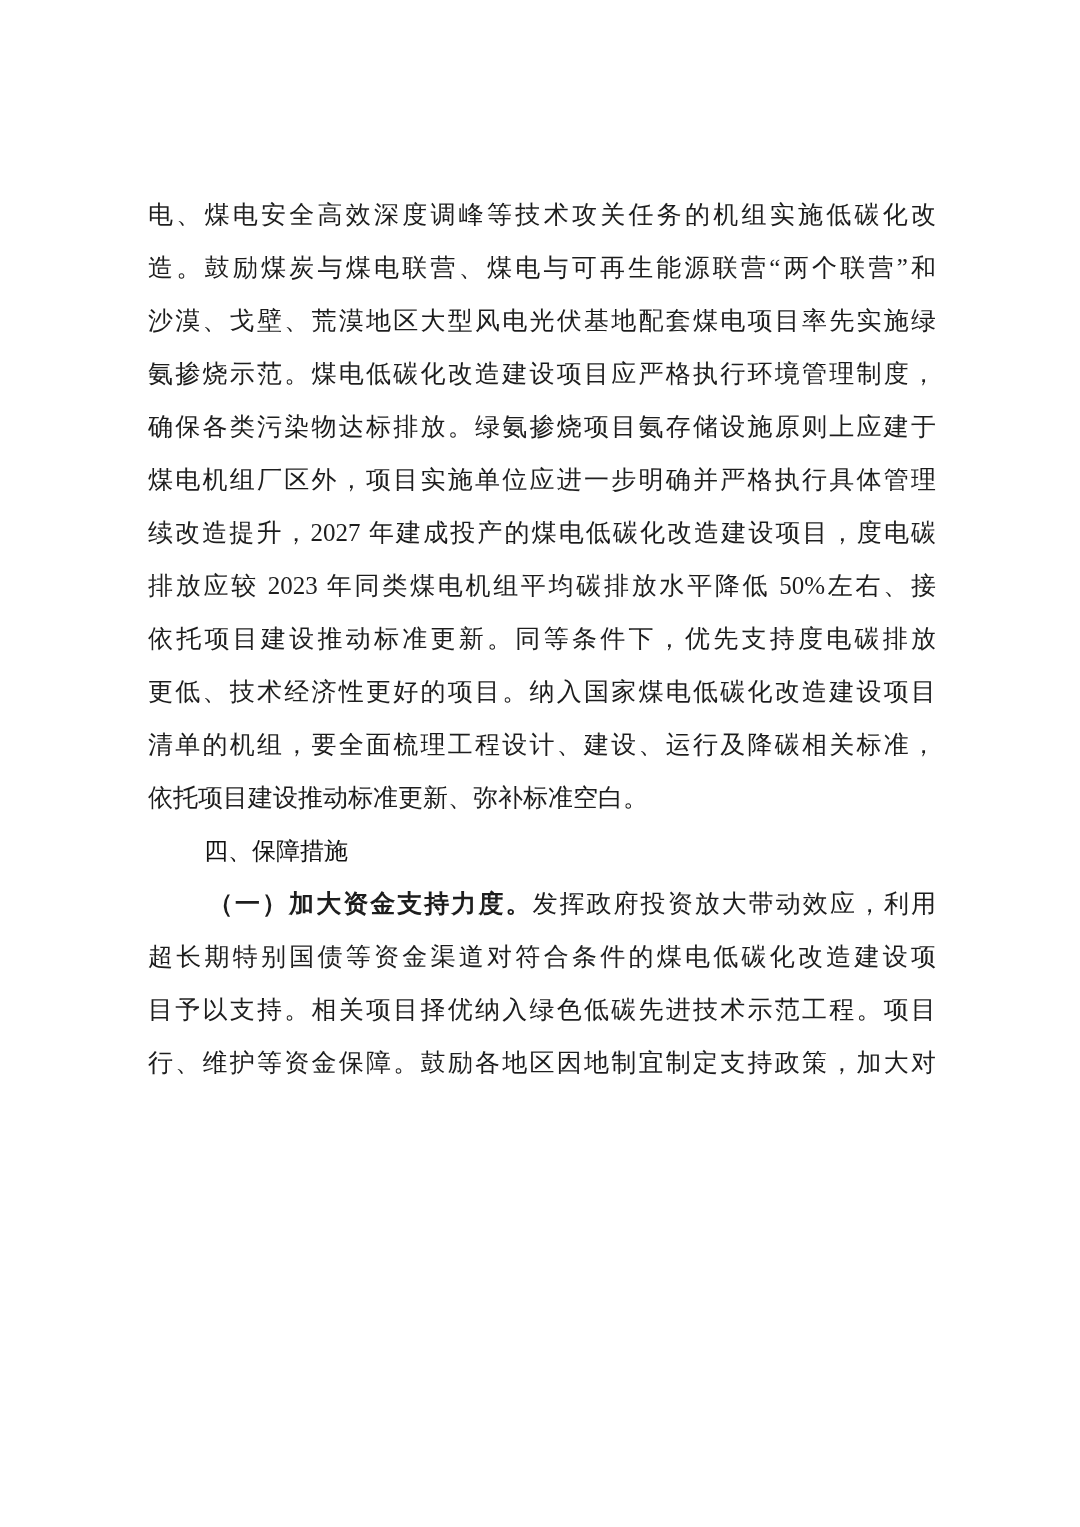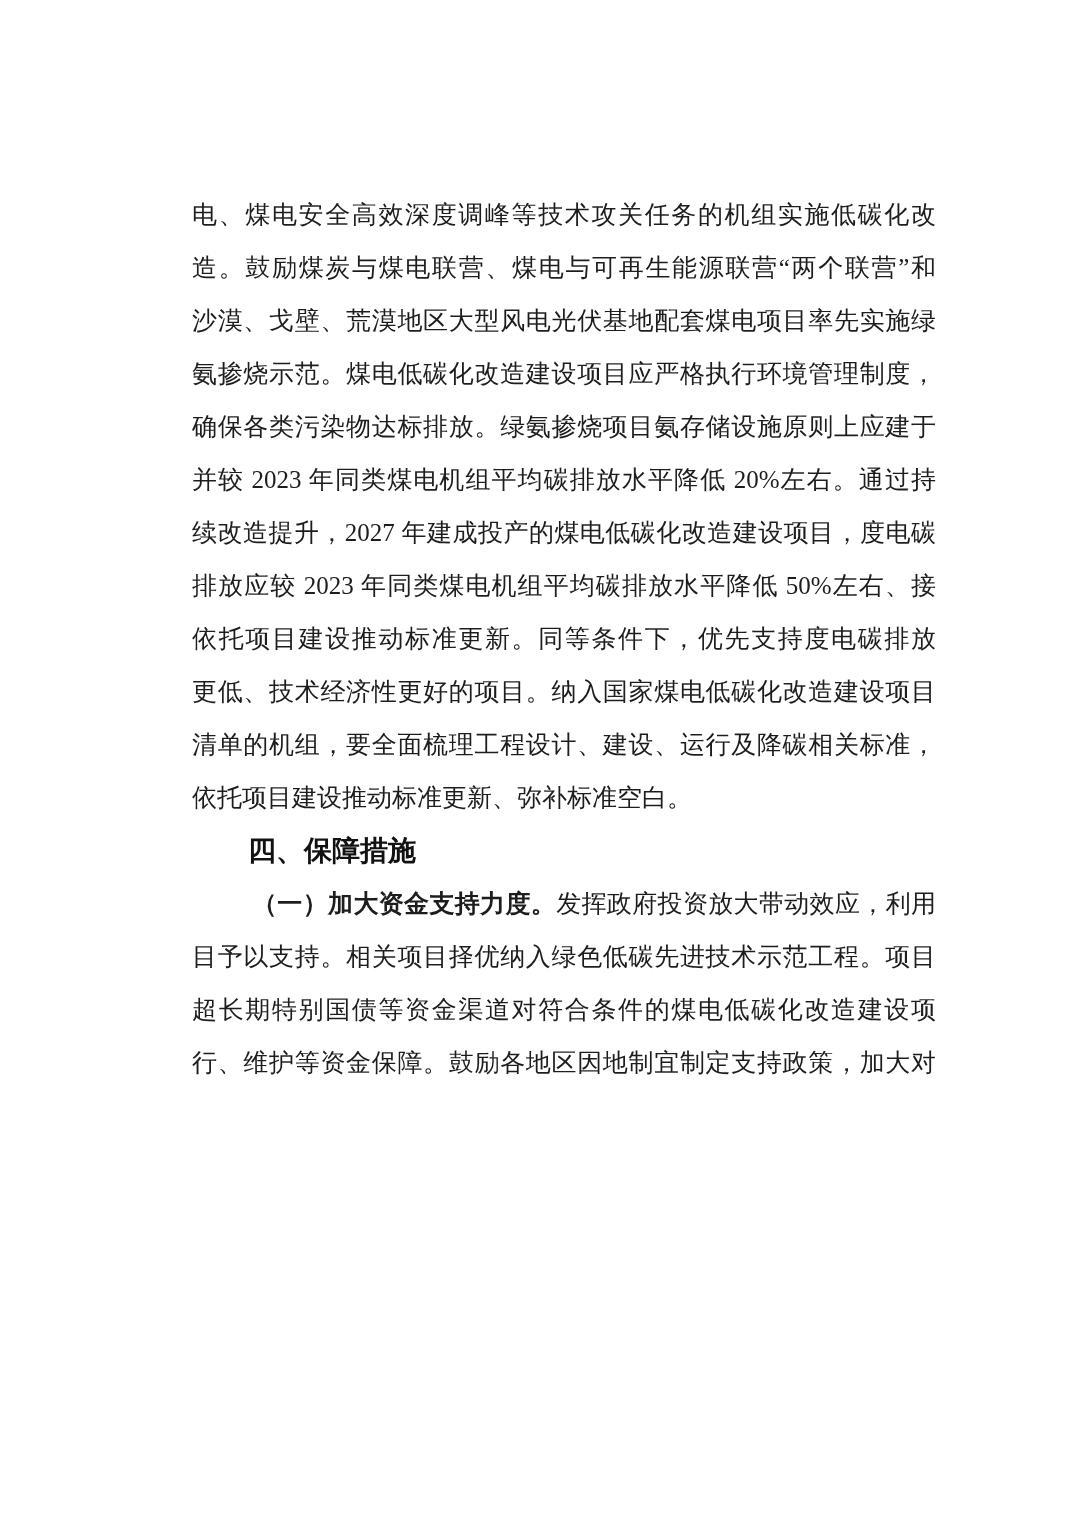--- a/index.html
+++ b/index.html
@@ -22,61 +22,60 @@
     width: 788px;
   }
   .line {
     height: 53px;
     line-height: 53px;
     font-size: 25px;
     color: #1d1d1d;
     text-align: justify;
     text-align-last: justify;
     white-space: normal;
-    margin-left: 44px;
   }
   .line.para-end {
     text-align-last: left;
   }
   .line.indent {
     text-indent: 60px;
   }
   .line .lead {
     font-weight: bold;
   }
   .line.heading {
     font-family: "Liberation Sans", sans-serif;
-    font-weight: bold;
-    font-size: 28px;
+    font-weight: normal;
+    font-size: 24px;
     color: #111111;
     text-align-last: left;
     text-indent: 56px;
   }
 </style>
 </head>
 <body>
 
 <div class="page">
   <div class="text-block">
 
     <div class="line"><span>电、煤电安全高效深度调峰等技术攻关任务的机组实施低碳化改</span></div>
     <div class="line"><span>造。鼓励煤炭与煤电联营、煤电与可再生能源联营“两个联营”和</span></div>
     <div class="line"><span>沙漠、戈壁、荒漠地区大型风电光伏基地配套煤电项目率先实施绿</span></div>
     <div class="line"><span>氨掺烧示范。煤电低碳化改造建设项目应严格执行环境管理制度，</span></div>
     <div class="line"><span>确保各类污染物达标排放。绿氨掺烧项目氨存储设施原则上应建于</span></div>
+    <div class="line"><span>煤电机组厂区外，项目实施单位应进一步明确并严格执行具体管理</span></div>
 
-    <div class="line"><span>并较 2023 年同类煤电机组平均碳排放水平降低 20%左右。通过持</span></div>
     <div class="line"><span>续改造提升，2027 年建成投产的煤电低碳化改造建设项目，度电碳</span></div>
     <div class="line"><span>排放应较 2023 年同类煤电机组平均碳排放水平降低 50%左右、接</span></div>
     <div class="line"><span>依托项目建设推动标准更新。同等条件下，优先支持度电碳排放</span></div>
     <div class="line"><span>更低、技术经济性更好的项目。纳入国家煤电低碳化改造建设项目</span></div>
     <div class="line"><span>清单的机组，要全面梳理工程设计、建设、运行及降碳相关标准，</span></div>
     <div class="line para-end"><span>依托项目建设推动标准更新、弥补标准空白。</span></div>
 
     <div class="line heading"><span>四、保障措施</span></div>
 
     <div class="line indent"><span class="lead">（一）加大资金支持力度。</span><span>发挥政府投资放大带动效应，利用</span></div>
+    <div class="line"><span>超长期特别国债等资金渠道对符合条件的煤电低碳化改造建设项</span></div>
     <div class="line"><span>目予以支持。相关项目择优纳入绿色低碳先进技术示范工程。项目</span></div>
-    <div class="line"><span>超长期特别国债等资金渠道对符合条件的煤电低碳化改造建设项</span></div>
     <div class="line"><span>行、维护等资金保障。鼓励各地区因地制宜制定支持政策，加大对</span></div>
 
   </div>
 </div>
 
 </body></html>

